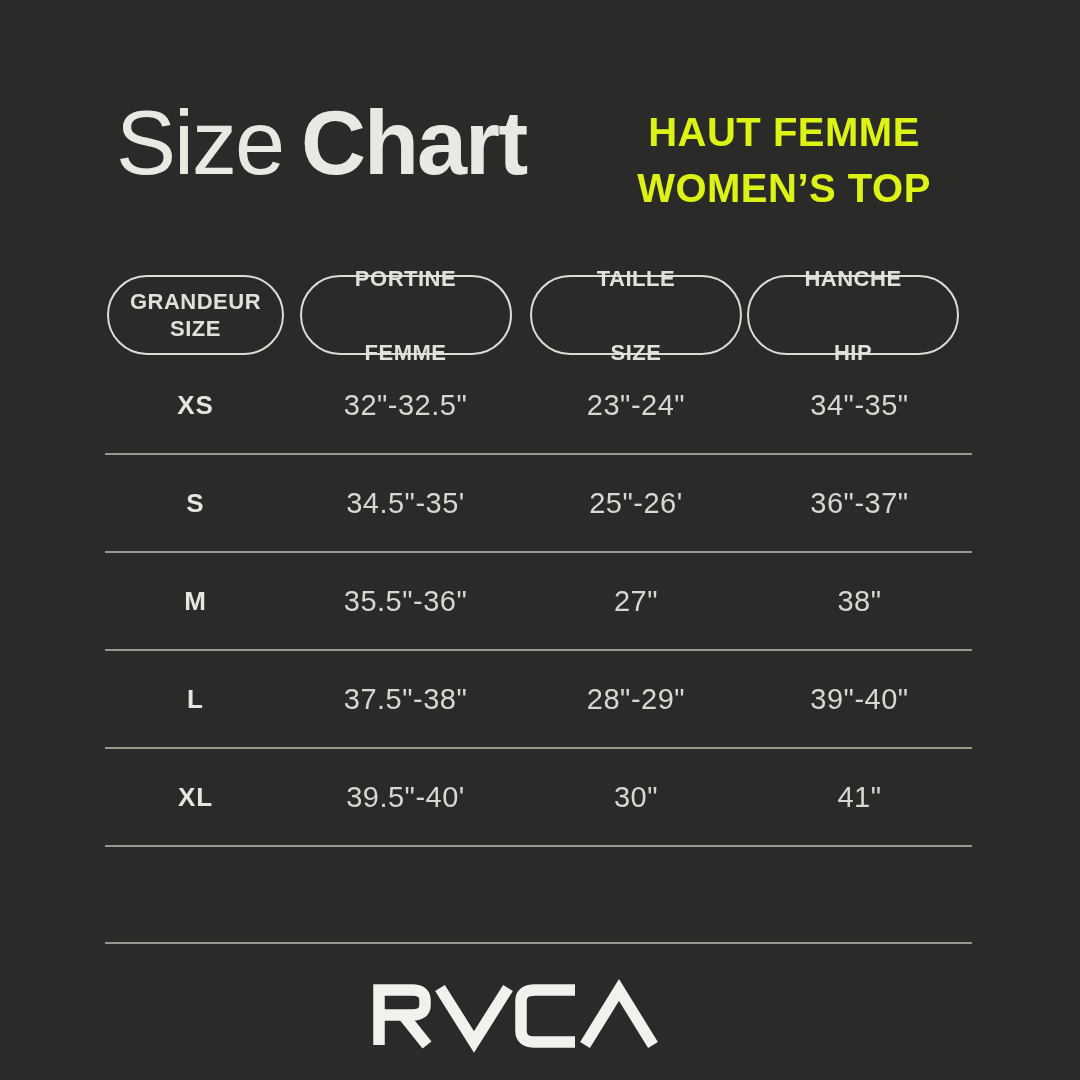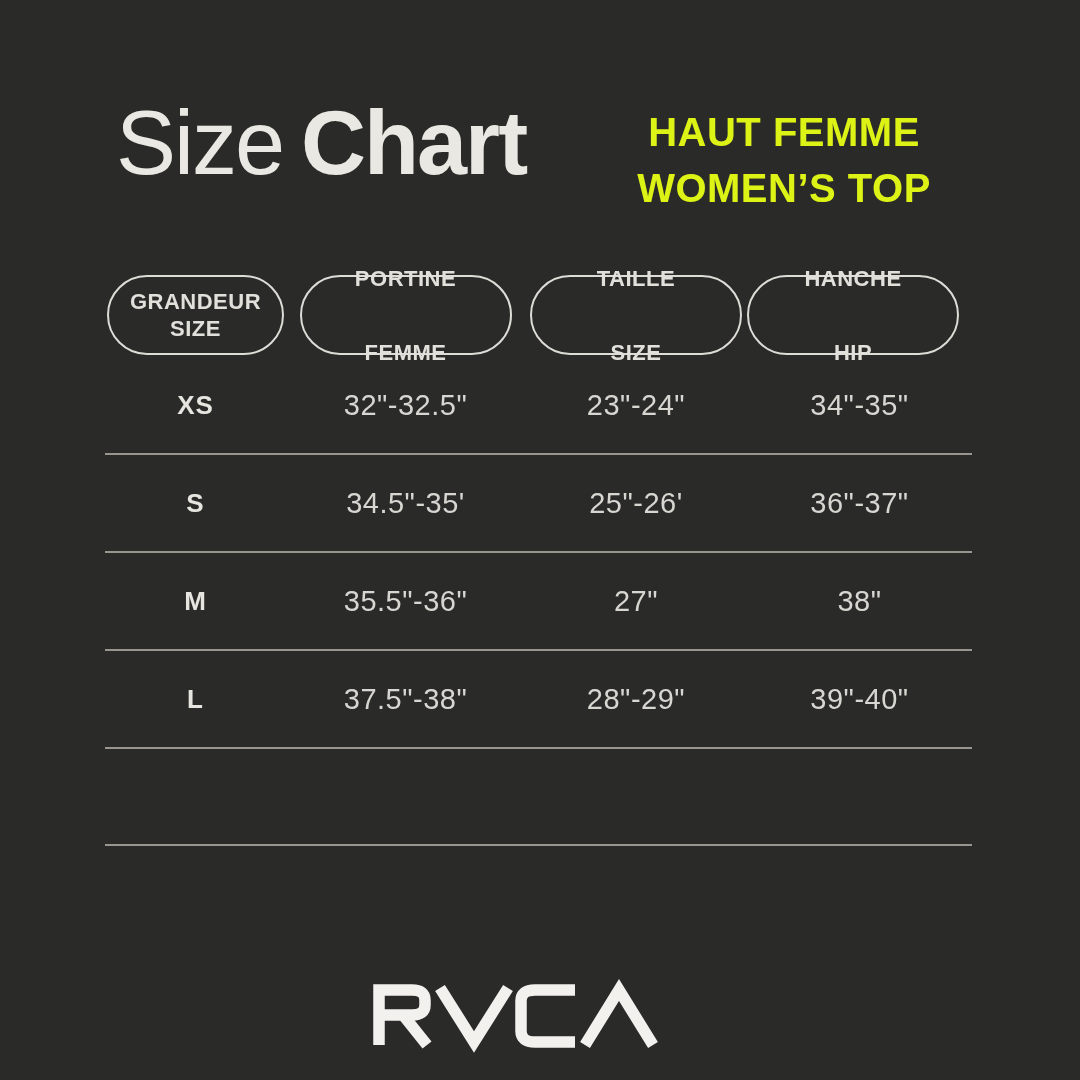--- a/index.html
+++ b/index.html
@@ -164,20 +164,26 @@
       <div class="cell">35.5"-36"</div>
       <div class="cell">27"</div>
       <div class="cell">38"</div>
     </div>
     <div class="t-row grid-cols">
       <div class="cell size-label">L</div>
       <div class="cell">37.5"-38"</div>
       <div class="cell">28"-29"</div>
       <div class="cell">39"-40"</div>
     </div>
+    <div class="t-row grid-cols">
+      <div class="cell size-label">XL</div>
+      <div class="cell">39.5"-40'</div>
+      <div class="cell">30"</div>
+      <div class="cell">41"</div>
+    </div>
     <div class="t-row spacer-row"></div>
   </div>
 
   <div class="brand-wrap" role="img" aria-label="RVCA">
     <svg width="283" height="61" viewBox="0 0 283 61" fill="none">
       <g stroke="#f2f1ee" stroke-width="11.5" fill="none" stroke-linejoin="miter" stroke-linecap="butt">
 
         <path d="M7,61 L7,6 L40,6 Q53,6 53,16 L53,21 Q53,31 40,31 L7,31"></path>
         <path d="M31,31 L55,61"></path>
 

